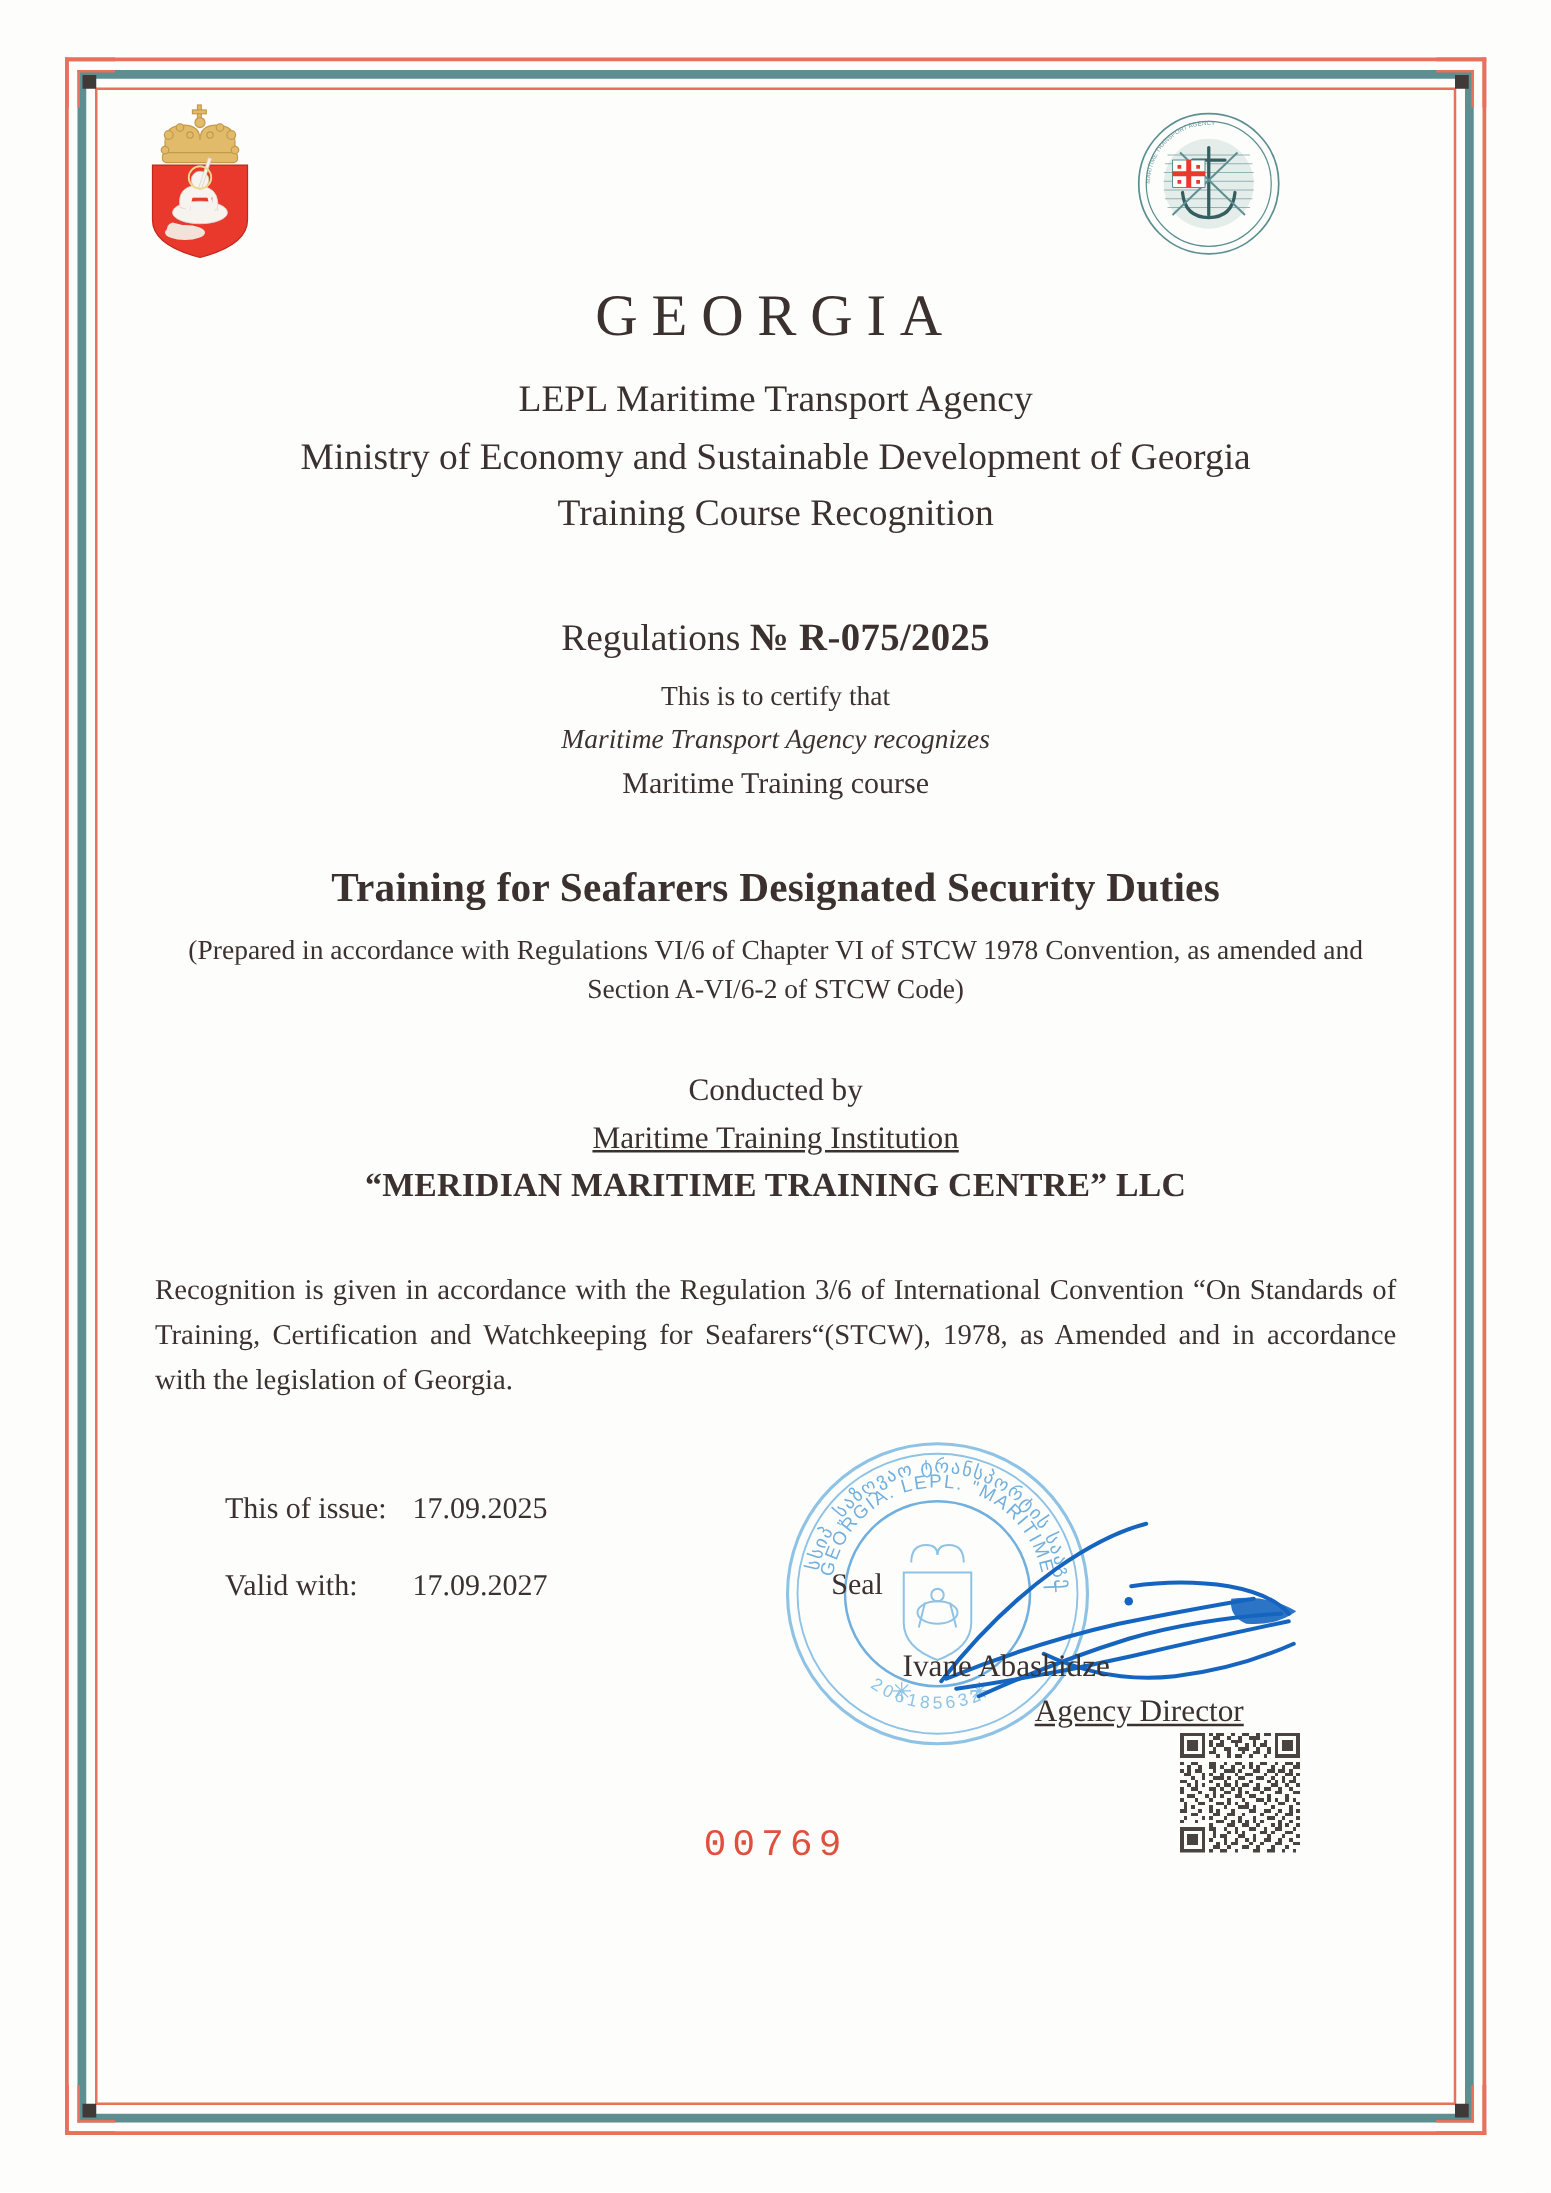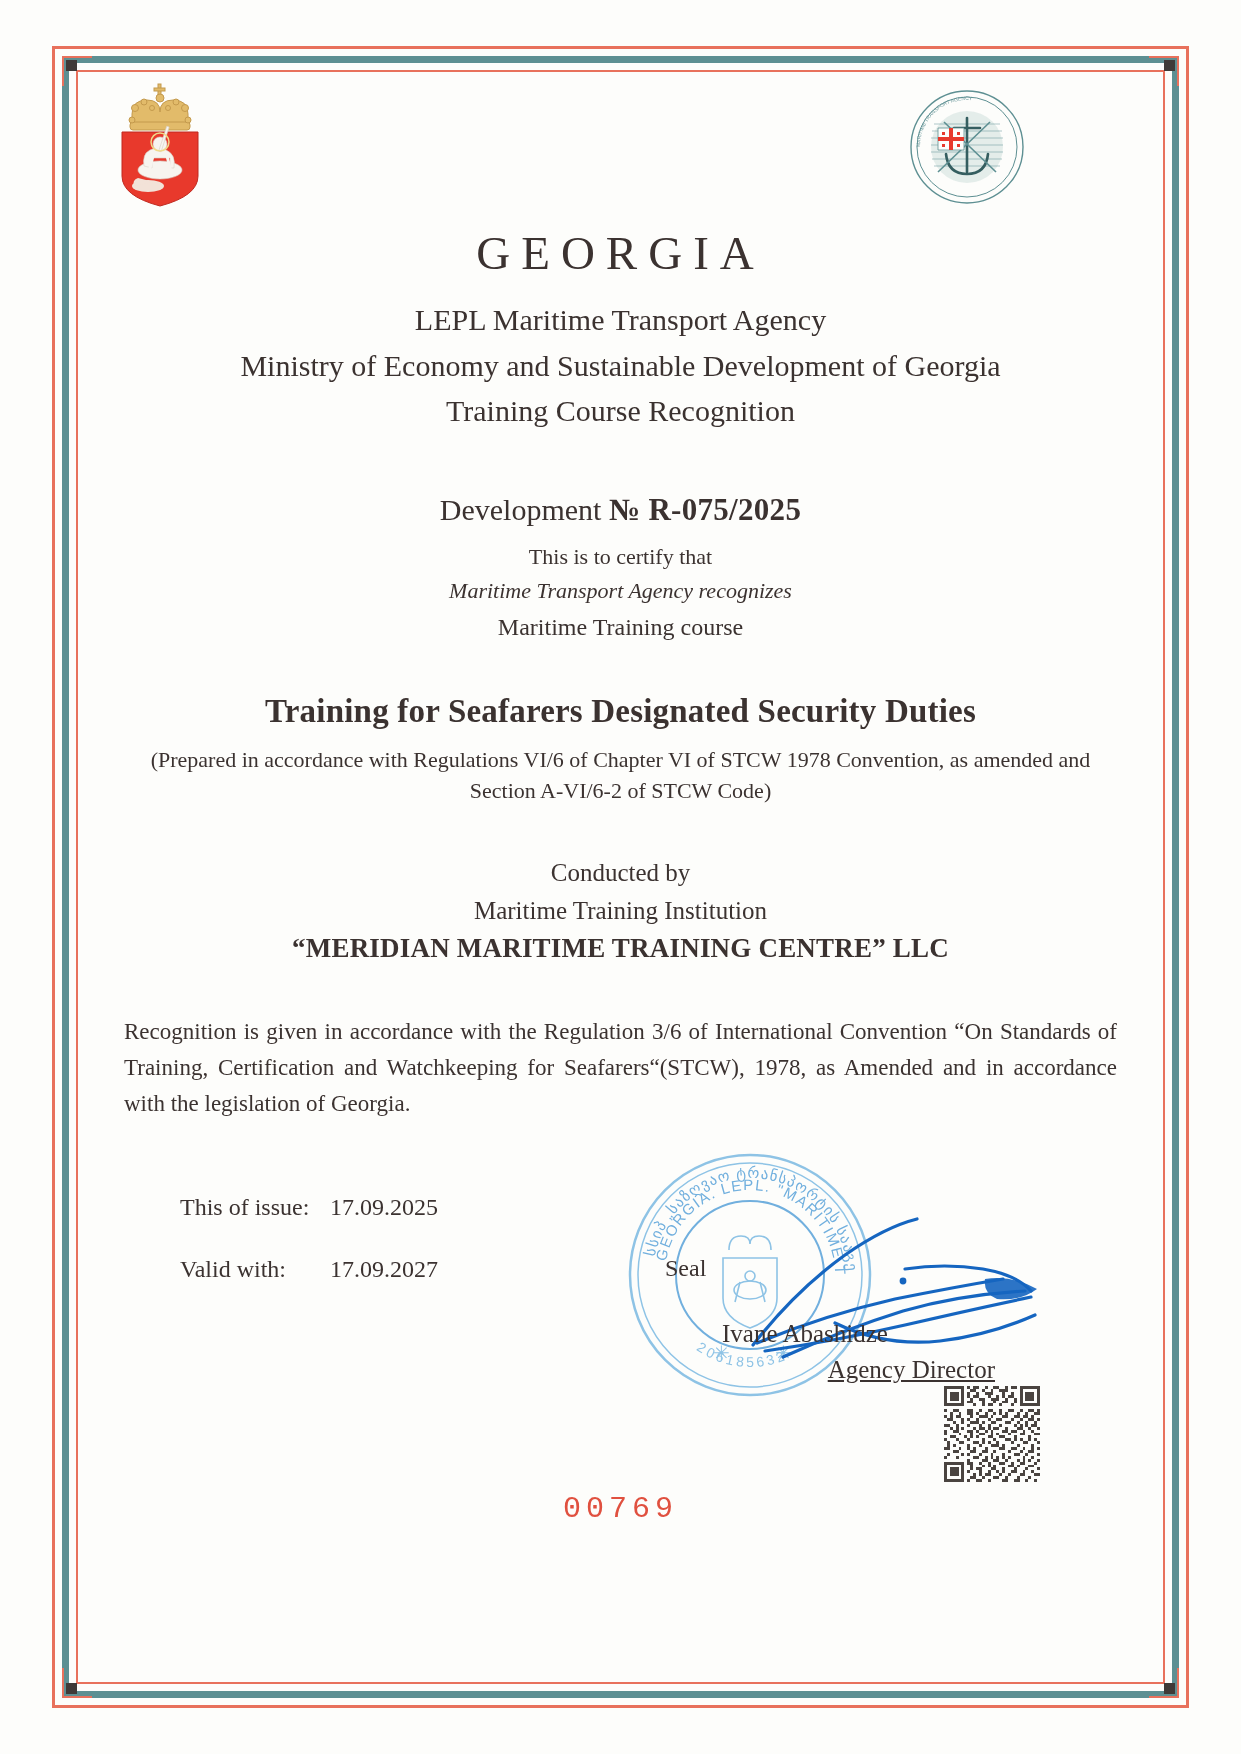--- a/index.html
+++ b/index.html
@@ -155,20 +155,21 @@
     padding: 0 16px;
   }
 
   .t-conducted {
     font-size: 25px;
     margin-top: 52px;
   }
   .t-institution-label {
     font-size: 25px;
     margin-top: 10px;
+    text-decoration: underline;
   }
   .t-institution-name {
     font-size: 27px;
     font-weight: 700;
     margin-top: 8px;
     letter-spacing: .2px;
   }
 
   .t-paragraph {
     font-size: 23px;
@@ -242,21 +243,21 @@
   .qr {
     position: absolute;
     left: 944px;
     top: 1386px;
     width: 96px;
     height: 96px;
   }
   .serial {
     position: absolute;
     left: 0;
-    top: 1492px;
+    top: 1460px;
     width: 1241px;
     text-align: center;
     font-family: "Liberation Mono", "DejaVu Sans Mono", monospace;
     font-size: 30px;
     letter-spacing: 5px;
     color: #e0503f;
   }
 </style>
 </head>
 <body>
@@ -377,21 +378,21 @@
     </svg>
   </div>
 
   <div class="content">
     <div class="t-georgia">GEORGIA</div>
     <div class="t-agency">LEPL Maritime Transport Agency</div>
     <div class="t-ministry">Ministry of Economy and Sustainable Development of Georgia</div>
     <div class="t-recognition">Training Course Recognition</div>
 
     <div class="t-certno">
-      <span>Development</span>
+      <span>Regulations</span>
       <b>№ R-075/2025</b>
     </div>
 
     <div class="t-certify">This is to certify that</div>
     <div class="t-recognizes">Maritime Transport Agency recognizes</div>
     <div class="t-course-label">Maritime Training course</div>
 
     <div class="t-course-title">Training for Seafarers Designated Security Duties</div>
     <div class="t-course-reg">(Prepared in accordance with Regulations VI/6 of Chapter VI of STCW 1978 Convention, as amended and Section A-VI/6-2  of STCW Code)</div>
 

